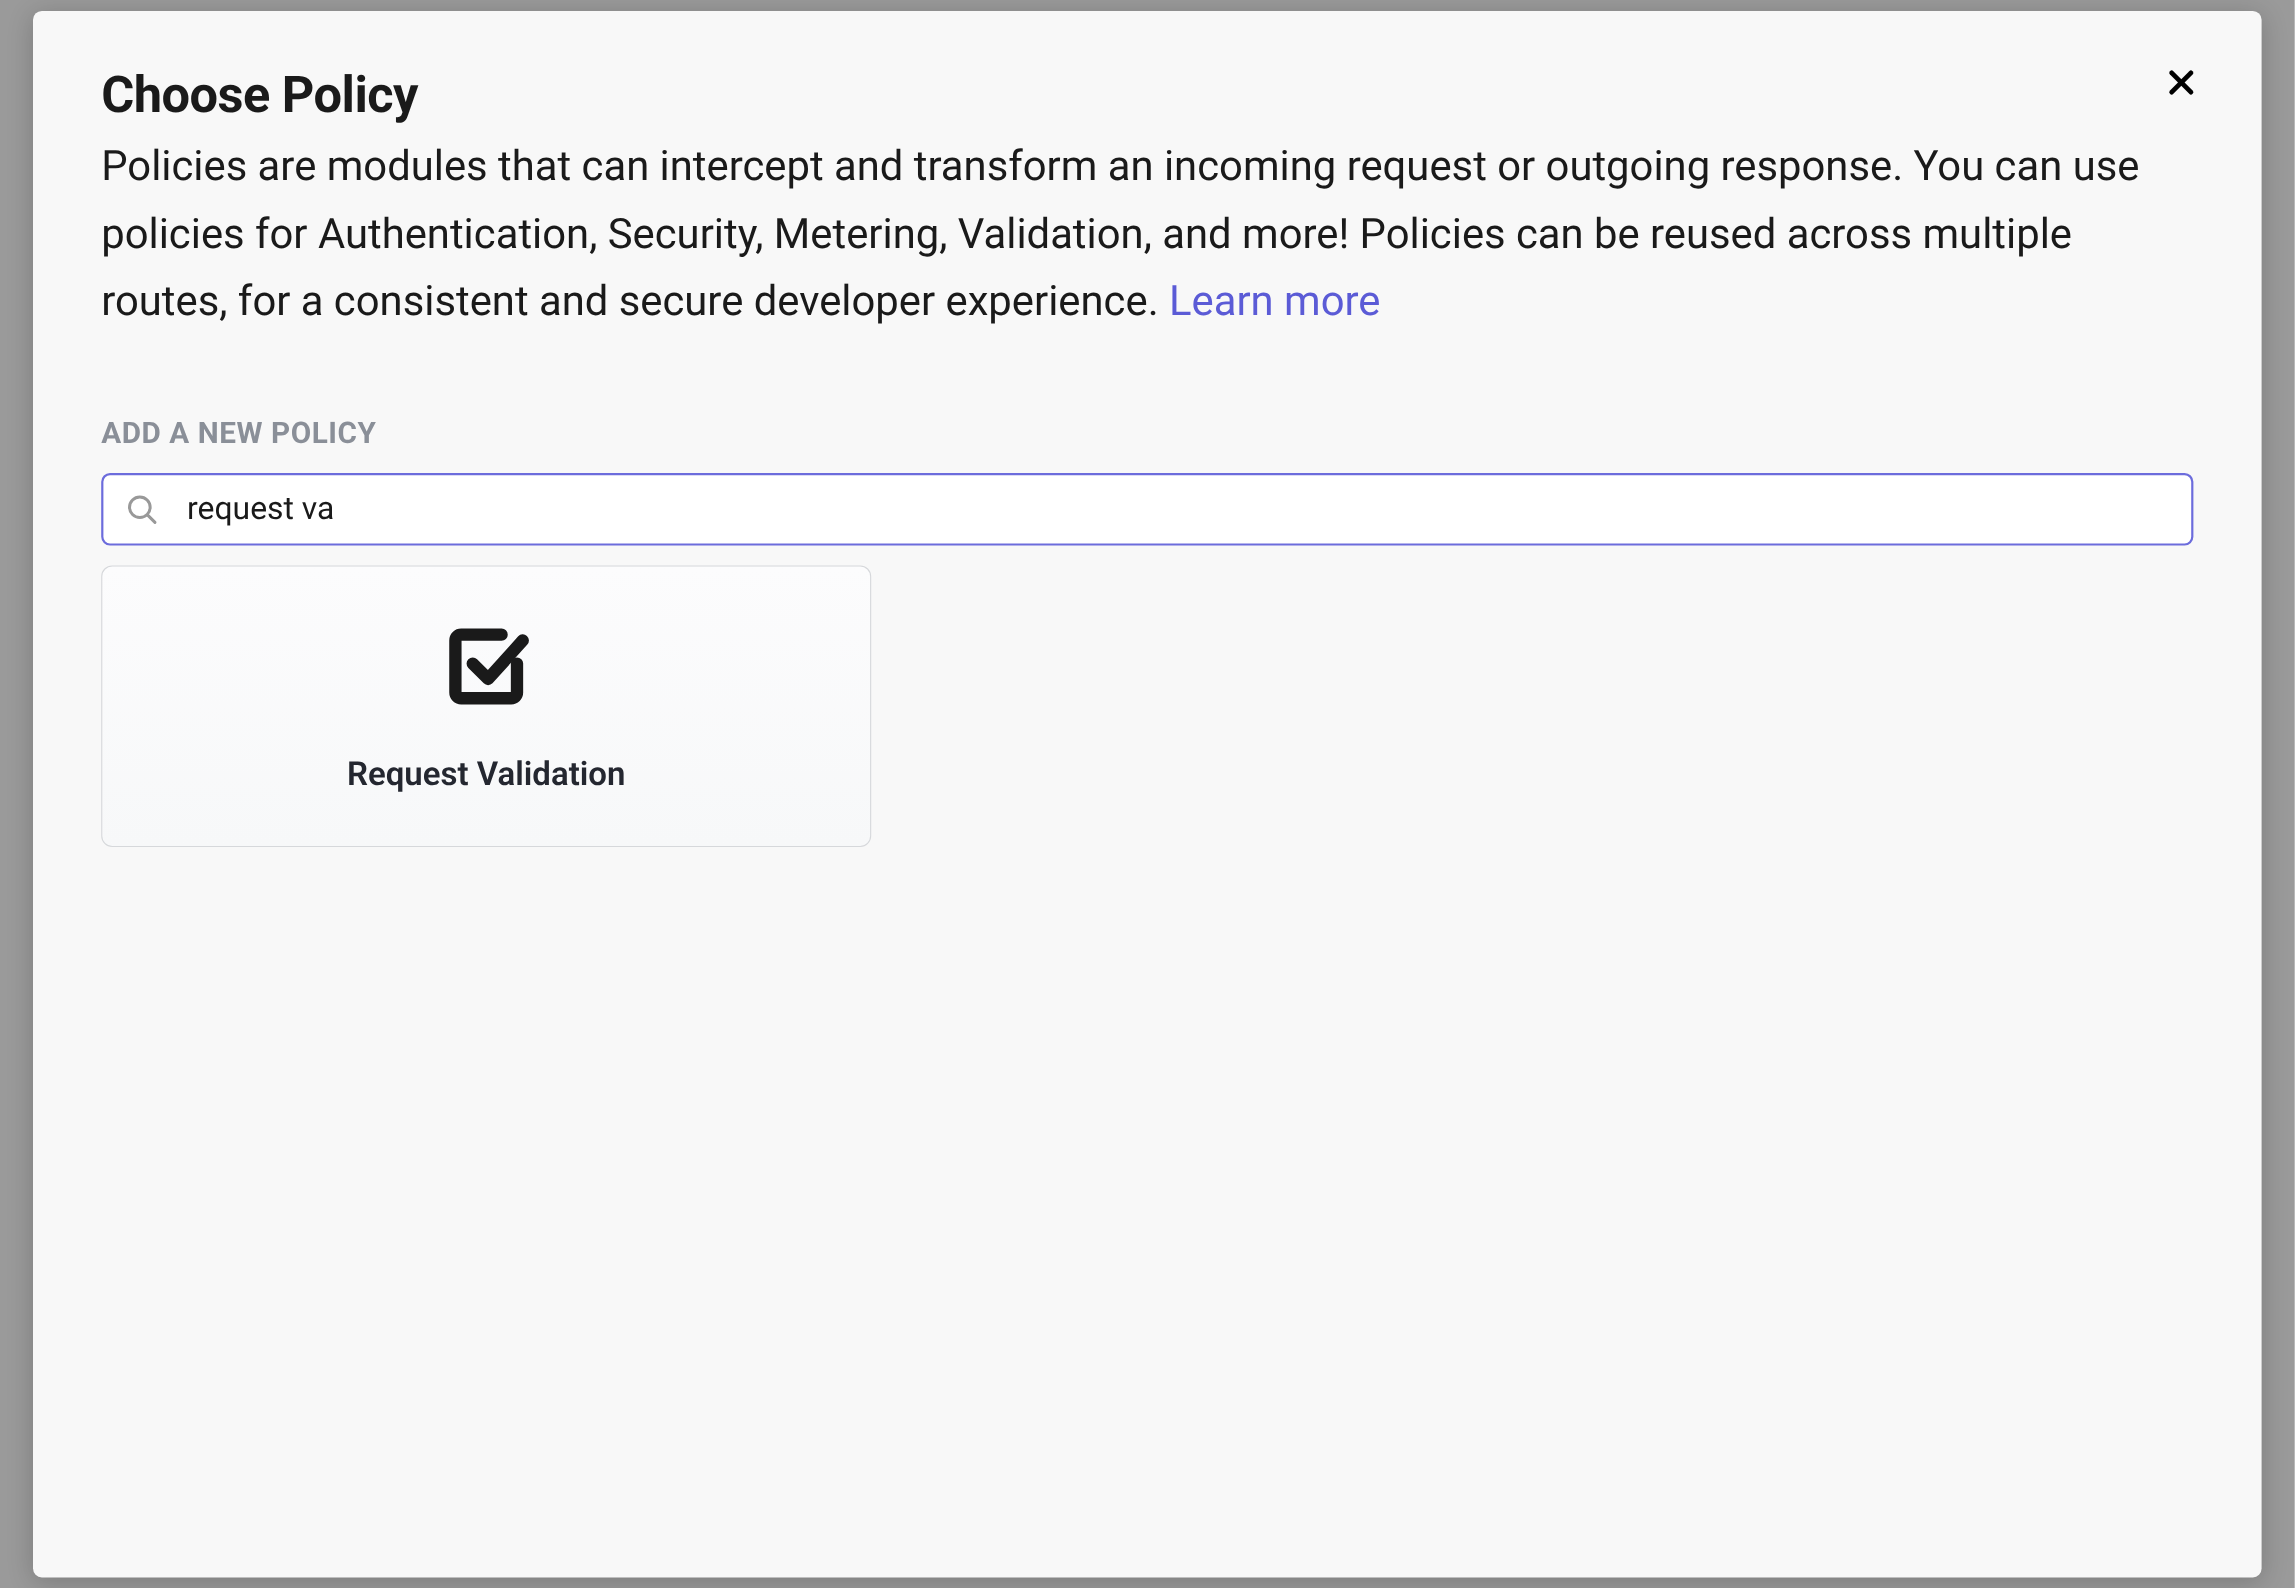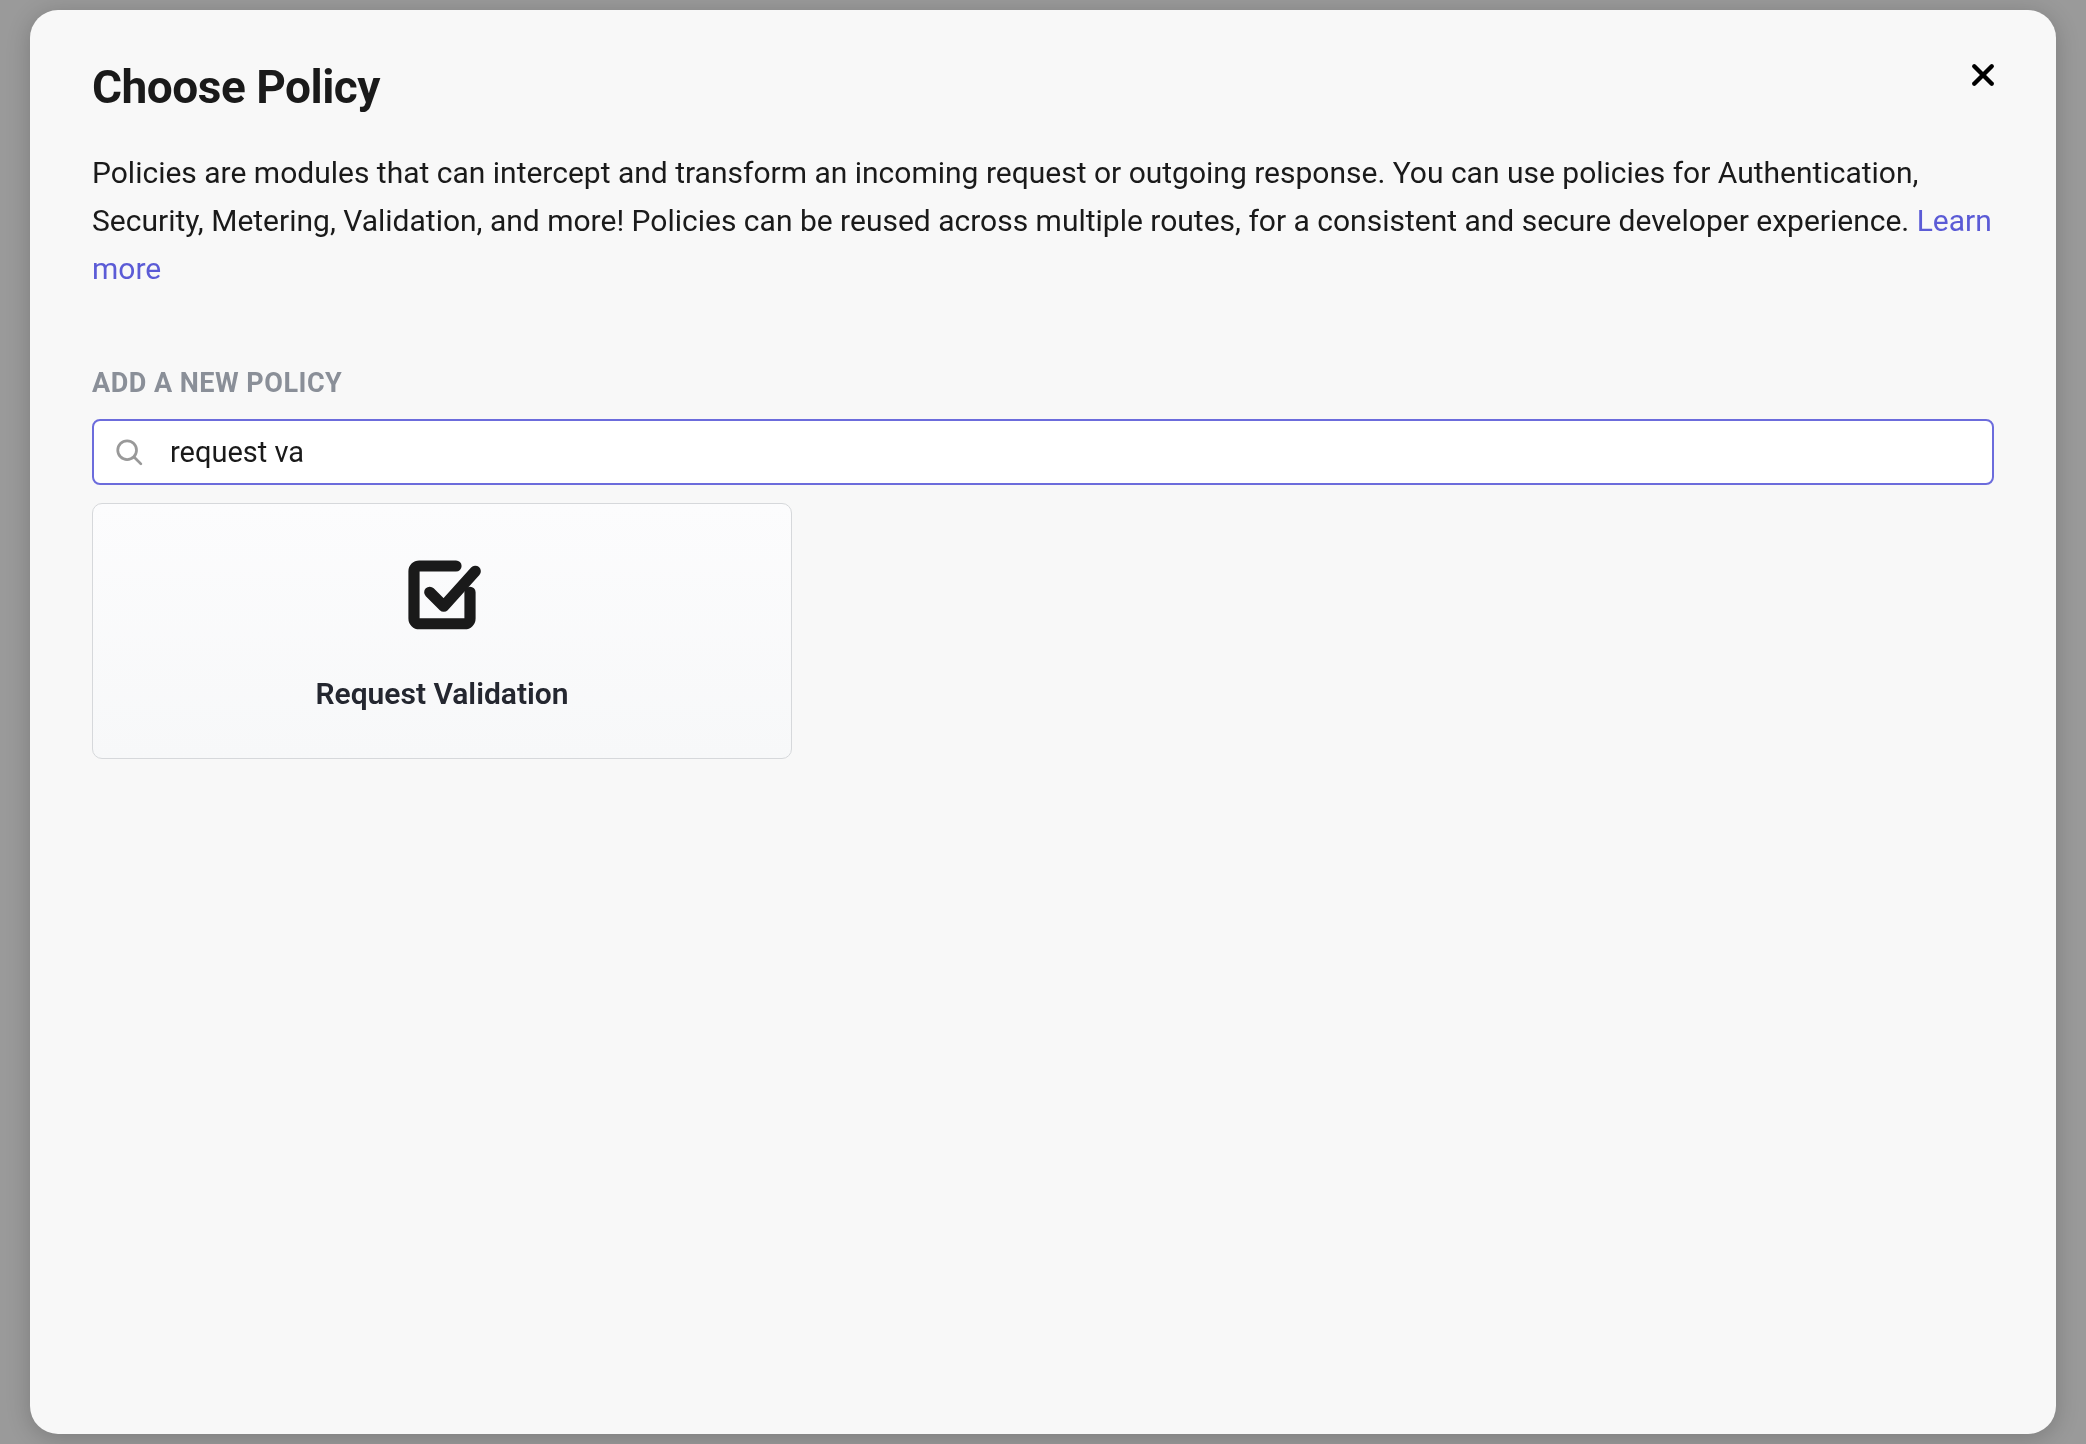--- a/index.html
+++ b/index.html
@@ -21,21 +21,21 @@
       background: #f5f5f5;
       opacity: 0.15;
     }
     .modal {
       position: absolute;
       top: 10px;
       left: 30px;
       right: 30px;
       bottom: 10px;
       background: #f8f8f8;
-      border-radius: 28px;
+      border-radius: 8px;
       box-shadow: 0 4px 24px rgba(0,0,0,0.2);
       padding: 50px 62px;
       overflow: hidden;
     }
     .modal-header {
       display: flex;
       justify-content: space-between;
       align-items: flex-start;
     }
     .modal-title {
@@ -59,24 +59,24 @@
       stroke-width: 3.5;
     }
     .section-heading {
       font-size: 27px;
       font-weight: 700;
       color: #8a8f98;
       letter-spacing: 0.5px;
       margin-top: 32px;
     }
     .description {
-      font-size: 30px;
+      font-size: 38px;
       line-height: 1.6;
       color: #1a1a1a;
-      margin-top: 35px;
+      margin-top: 8px;
     }
     .learn-more {
       color: #5b5bd6;
       text-decoration: none;
       cursor: pointer;
     }
     .section-heading.add {
       margin-top: 74px;
     }
     .search-wrapper {

